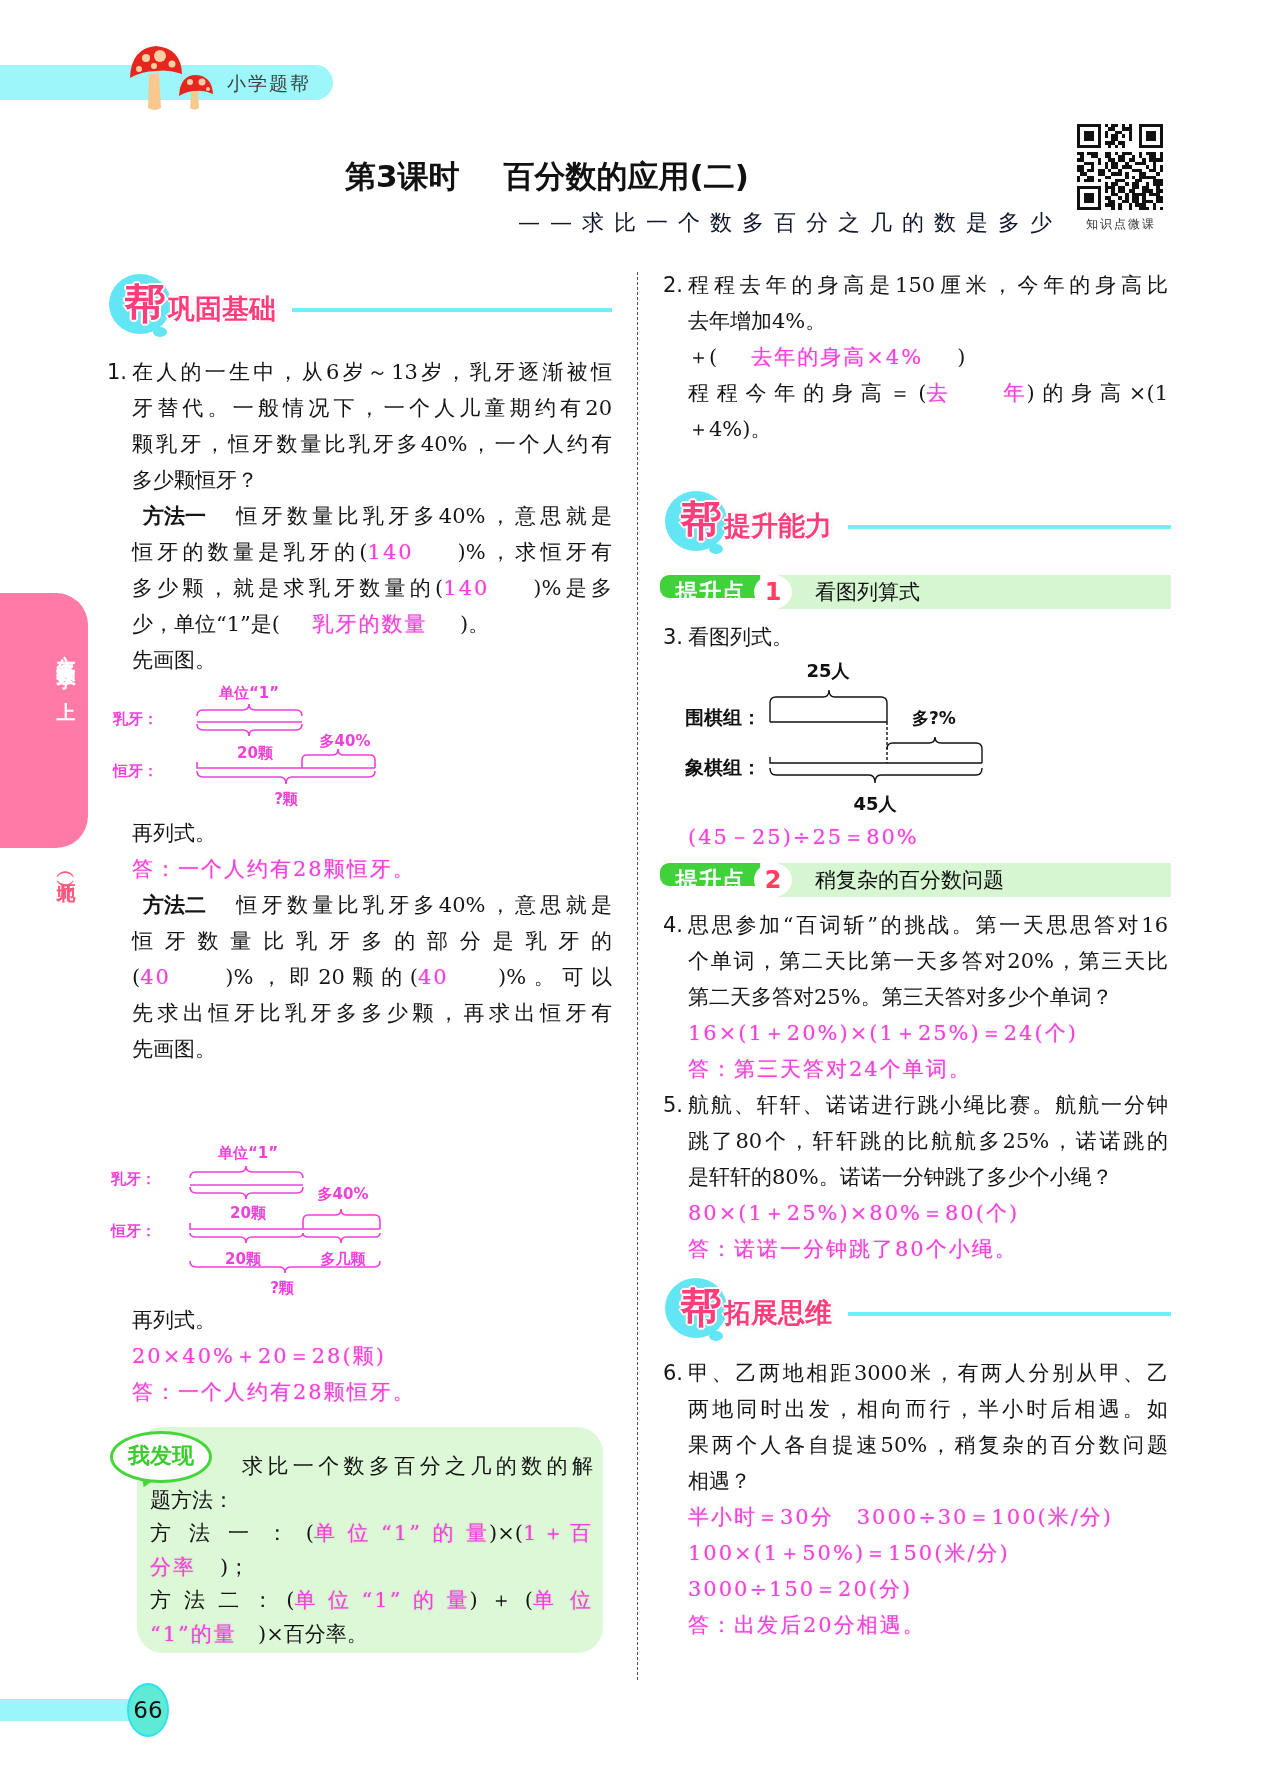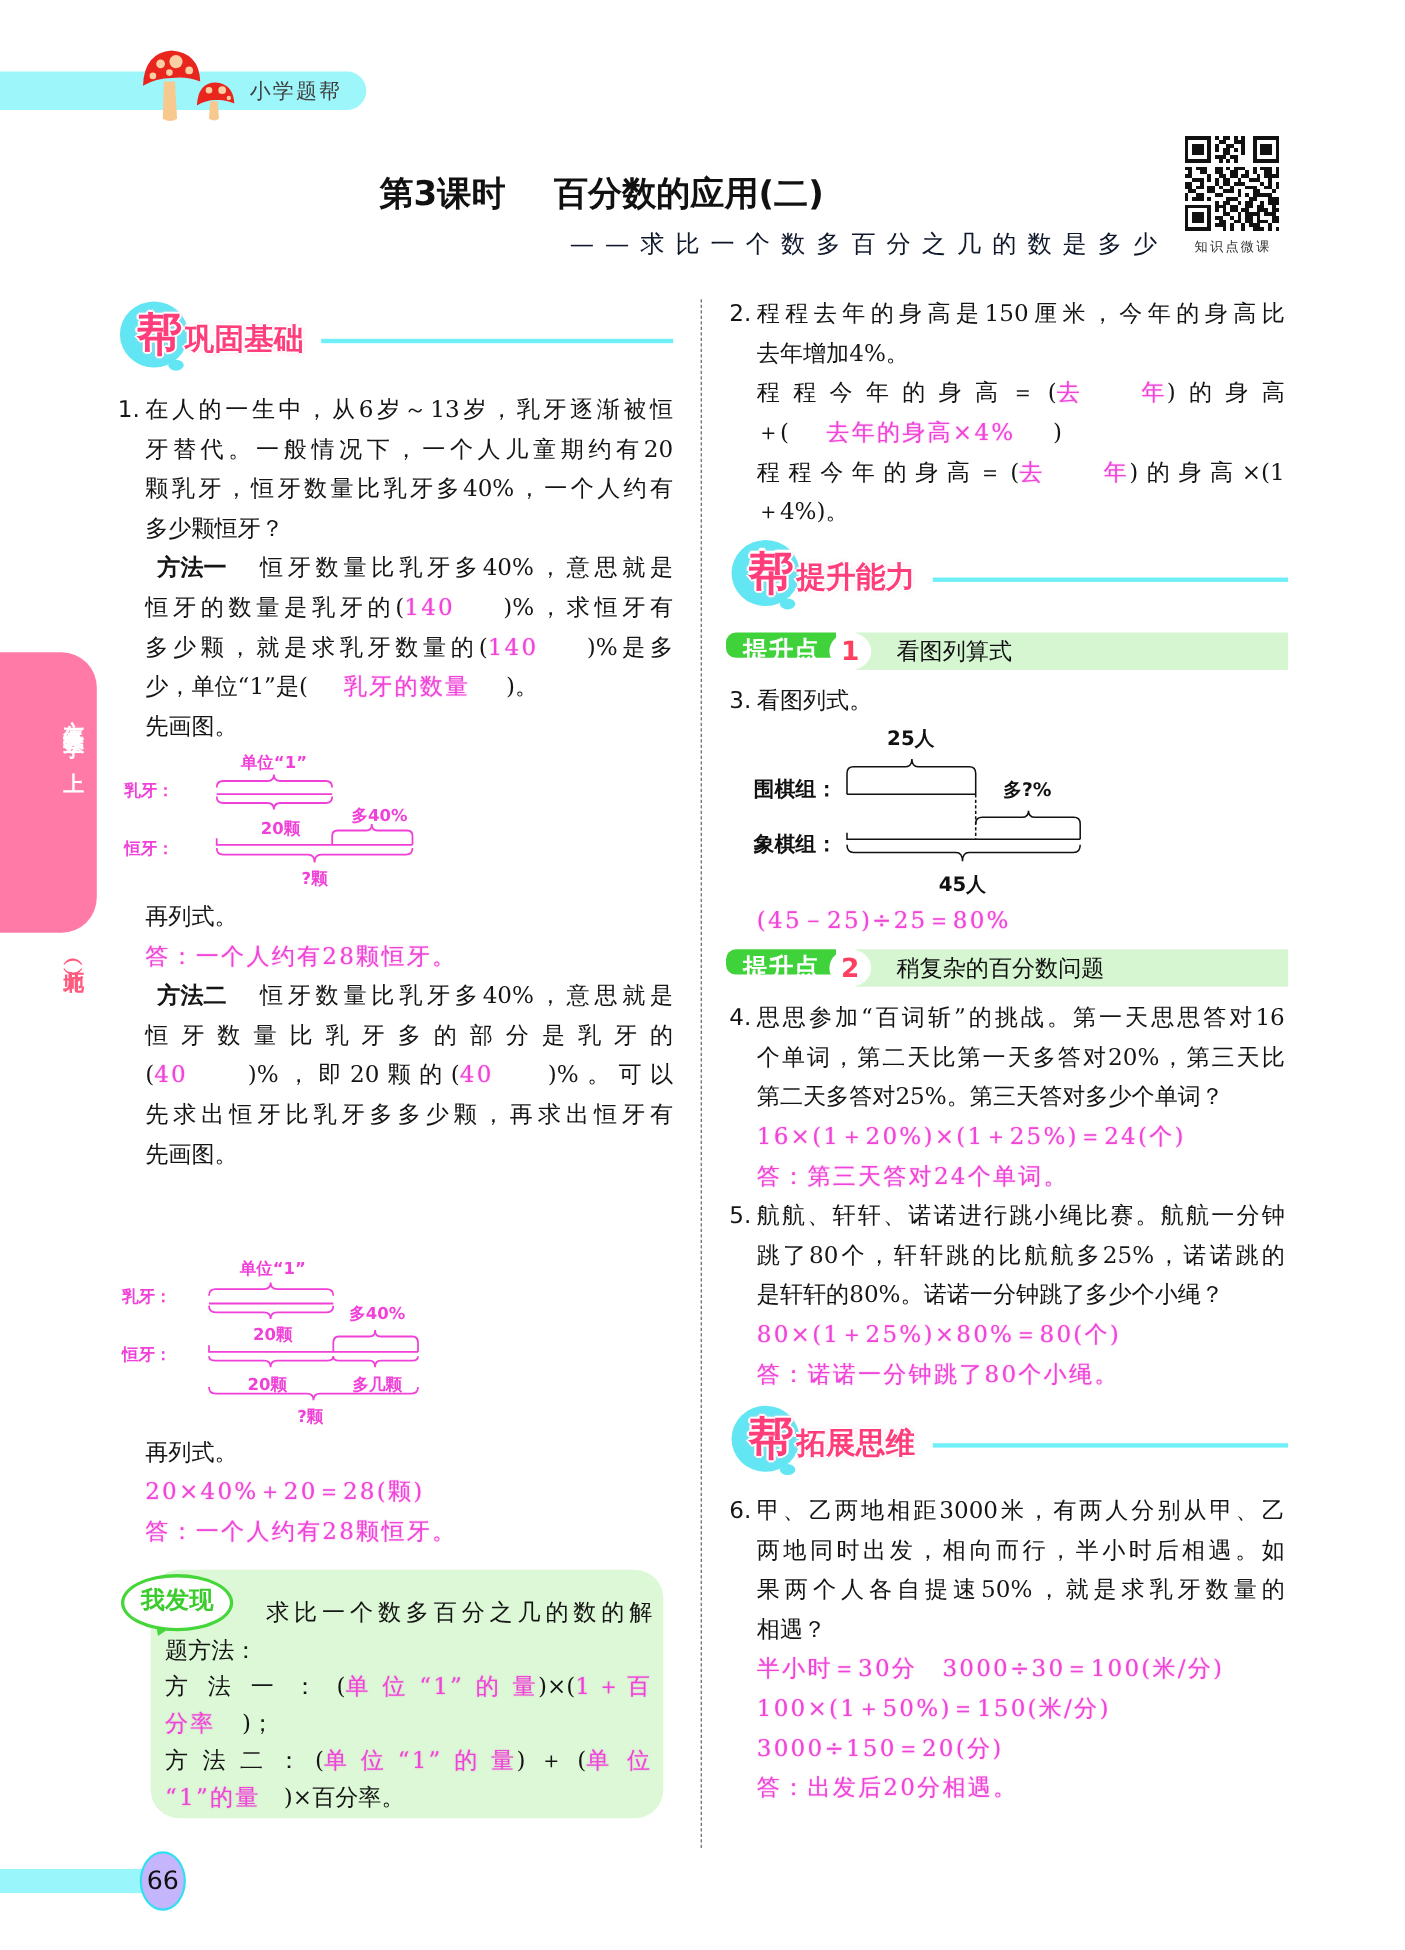--- a/index.html
+++ b/index.html
@@ -66,21 +66,21 @@
   
   .box{left:137px;top:1427px;width:466px;height:226px;background:#dcf8d6;border-radius:26px;}
   .bubble{left:110px;top:1431px;width:96px;height:46px;background:#fff;border:3px solid #45d63a;border-radius:50%;
       text-align:center;line-height:44px;color:#3acb2c;font-family:"DejaVu Sans",sans-serif;font-weight:bold;font-size:22px;}
   .bubble-tail{left:138px;top:1474px;width:0;height:0;border-left:8px solid transparent;border-right:10px solid transparent;border-top:14px solid #45d63a;transform:rotate(20deg);}
   .boxtext{left:150px;top:1450px;width:443px;font-size:21px;line-height:33.5px;}
   .boxtext .ln{height:33.5px;}
 
   
   .pbar{left:0;top:1699px;width:140px;height:22px;background:#99f6fa;}
-  .pnum{left:127px;top:1683px;width:38px;height:50px;background:#c4b5fd;border:2.5px solid #2ee0f0;border-radius:50%;
+  .pnum{left:127px;top:1683px;width:38px;height:50px;background:#5eead4;border:2.5px solid #2ee0f0;border-radius:50%;
       text-align:center;line-height:50px;font-family:"DejaVu Sans",sans-serif;font-size:23px;color:#111;}
 </style>
 </head>
 <body>
 
 <div class="abs banner"></div>
 <svg class="abs mush" viewBox="0 0 90 70">
   <path d="M21 30 L31 30 L33 64 Q27 68 20 64 Z" fill="#f7c98f"></path>
   <path d="M2 34 Q3 4 28 2 Q53 4 54 30 Q41 25 28 27 Q14 27 2 34 Z" fill="#e8261d"></path>
   <circle cx="18" cy="14" r="4" fill="#f9cfa3"></circle>
@@ -207,21 +207,20 @@
   <span class="ln"><span class="blank ans" style="width:70px;text-align:left">分率</span><span>)；</span></span>
   <span class="ln j"><span>方法二：(</span><span class="blank ans" style="width:175px">单位“1”的量</span><span>)＋(</span><span class="blank ans" style="width:60px;text-align:left">单位</span></span>
   <span class="ln"><span class="blank ans" style="width:108px;text-align:left">“1”的量</span><span>)×百分率。</span></span>
 </div>
 
 <div class="abs qb" style="left:663px;top:267px;">
   <span class="n">2.</span>
   <div class="body">
     <span class="ln j">程程去年的身高是150厘米，今年的身高比</span>
     <span class="ln">去年增加4%。</span>
-    <span class="ln j"><span>程程今年的身高＝(</span><span class="blank ans" style="width:100px">去年</span><span>)的身高</span></span>
     <span class="ln"><span>＋(</span><span class="blank ans" style="width:240px">去年的身高×4%</span><span>)</span></span>
     <span class="ln j"><span>程程今年的身高＝(</span><span class="blank ans" style="width:100px">去年</span><span>)的身高×(1</span></span>
     <span class="ln">＋4%)。</span>
   </div>
 </div>
 
 <div class="abs sec" style="left:663px;top:491px;width:508px;">
   <div class="circ"></div>
   <div class="badge">帮</div>
   <div class="stitle">提升能力</div>
@@ -296,21 +295,21 @@
   <div class="badge">帮</div>
   <div class="stitle">拓展思维</div>
   <div class="rule"></div>
 </div>
 
 <div class="abs qb" style="left:663px;top:1355px;">
   <span class="n">6.</span>
   <div class="body">
     <span class="ln j">甲、乙两地相距3000米，有两人分别从甲、乙</span>
     <span class="ln j">两地同时出发，相向而行，半小时后相遇。如</span>
-    <span class="ln j">果两个人各自提速50%，就是求乳牙数量的</span>
+    <span class="ln j">果两个人各自提速50%，稍复杂的百分数问题</span>
     <span class="ln">相遇？</span>
     <span class="ln ans">半小时＝30分　3000÷30＝100(米/分)</span>
     <span class="ln ans">100×(1＋50%)＝150(米/分)</span>
     <span class="ln ans">3000÷150＝20(分)</span>
     <span class="ln ans">答：出发后20分相遇。</span>
   </div>
 </div>
 
 <div class="abs pbar"></div>
 <div class="abs pnum">66</div>

